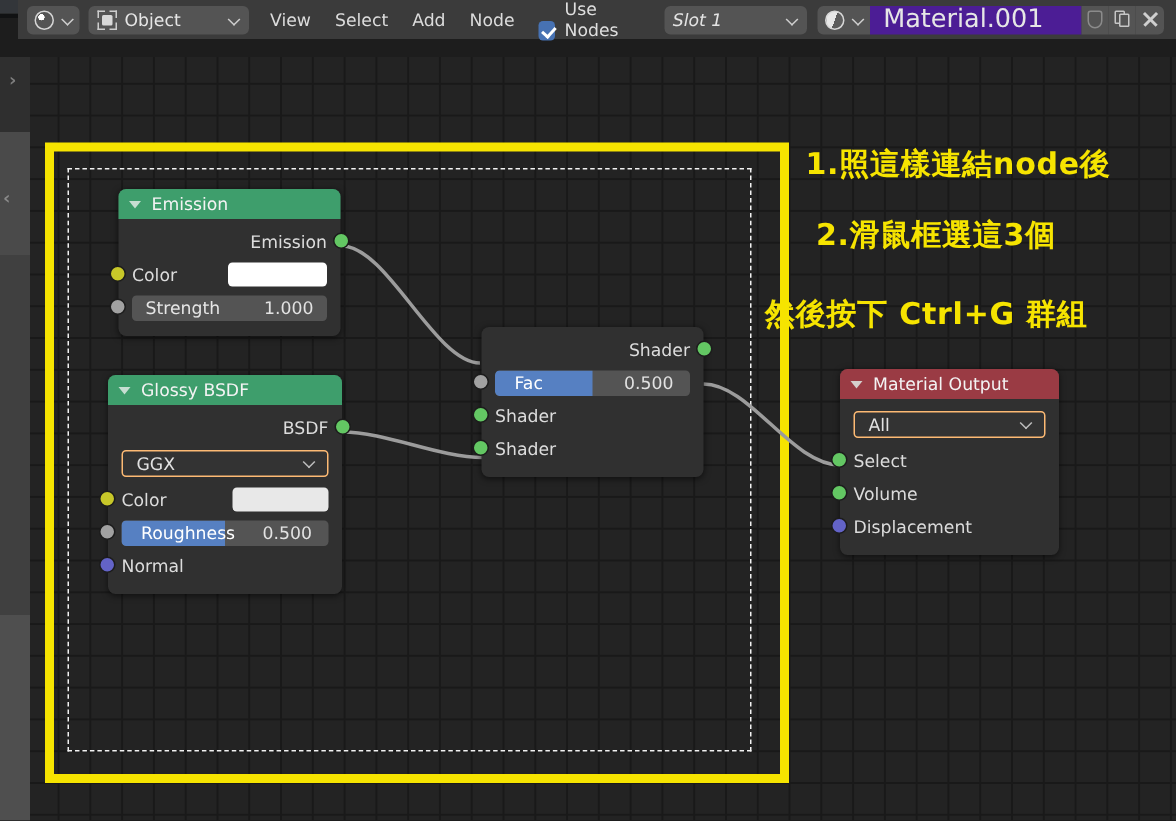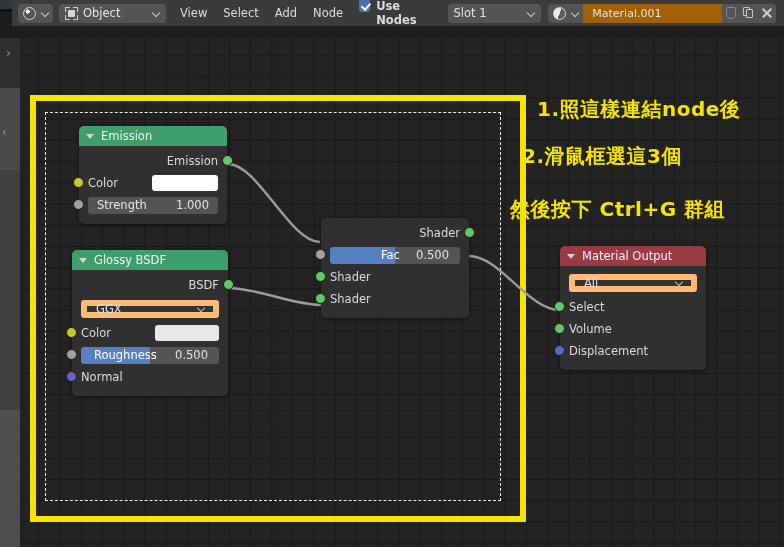--- a/index.html
+++ b/index.html
@@ -94,56 +94,55 @@
   .icon-objmode .c1 { position:absolute; left:0; top:0; width:4px; height:4px; border-left:1.5px solid #cdcdcd; border-top:1.5px solid #cdcdcd;}
   .icon-objmode .c2 { position:absolute; right:0; top:0; width:4px; height:4px; border-right:1.5px solid #cdcdcd; border-top:1.5px solid #cdcdcd;}
   .icon-objmode .c3 { position:absolute; left:0; bottom:0; width:4px; height:4px; border-left:1.5px solid #cdcdcd; border-bottom:1.5px solid #cdcdcd;}
   .icon-objmode .c4 { position:absolute; right:0; bottom:0; width:4px; height:4px; border-right:1.5px solid #cdcdcd; border-bottom:1.5px solid #cdcdcd;}
 
   .menu-item {
     color: #dcdcdc; font-size: 11.5px;
     padding: 3px 8px; border-radius: 3px; cursor: default;
   }
   .checkbox-wrap {
-    display: flex; align-items: flex-start; margin-left: 8px; margin-right: 10px;
+    display: flex; align-items: flex-end; margin-left: 8px; margin-right: 10px;
     cursor: default;
-    font-weight: bold;
   }
   .checkbox {
     width: 13px; height: 13px; border-radius: 3px;
     background: #4772b3; position: relative; margin-right: 6px;
   }
   .checkbox::after {
     content: ""; position: absolute; left: 4px; top: 1.5px;
     width: 3.5px; height: 7px;
     border-right: 2px solid #fff; border-bottom: 2px solid #fff;
     transform: rotate(42deg);
   }
   .checkbox-label { color: #dedede; font-size: 11.5px; }
 
   .slot-select {
     background: #545454; border-radius: 4px; height: 19px;
     display: flex; align-items: center; justify-content: space-between;
     width: 96px; padding: 0 5px; color: #e4e4e4; font-size: 11.5px;
-    margin-left: 4px; cursor: default;
+    margin-left: 4px; cursor: default; font-style: italic;
   }
   .mat-browse {
     display: flex; align-items: center; background: #545454;
     height: 19px; border-radius: 4px 0 0 4px; padding: 0 3px 0 5px;
     margin-left: 7px; cursor: default;
   }
   .icon-matball {
     width: 13px; height: 13px; border-radius: 50%;
     background: conic-gradient(from 200deg, #e8e8e8 0 50%, #5d5d5d 50% 100%);
     border: 1.3px solid #d8d8d8; box-sizing: border-box;
   }
   .mat-name-field {
-    background: #a16207; height: 19px; width: 150px;
+    background: #4c1d95; height: 19px; width: 150px;
     display: flex; align-items: center; padding-left: 9px;
-    color: #e6e6e6; font-size: 11px; cursor: text;
+    color: #e6e6e6; font-size: 17px; cursor: text;
   }
   .hdr-icon-btn {
     width: 21px; height: 19px; background: #545454;
     display: flex; align-items: center; justify-content: center;
     cursor: default;
   }
   .hdr-icon-btn.last { border-radius: 0 4px 4px 0; }
   .icon-shield {
     width: 10px; height: 12px;
     border: 1.4px solid #8b8b8b;
@@ -292,21 +291,21 @@
   .prop-field.slider .pf-name {
     position: relative; z-index: 2; padding-left: 13px; color: #ffffff;
   }
   .prop-field.slider .pf-val {
     position: relative; z-index: 2; padding-right: 11px;
   }
   .dropdown {
     height: 18px; border-radius: 3px; background: #333333;
     display: flex; align-items: center; justify-content: space-between;
     color: #e2e2e2; font-size: 11.5px; padding: 0 7px 0 9px; box-sizing: border-box;
-    border: 6px solid #fdba74;
+    border: 1px solid #fdba74;
   }
   .dd-chev {
     width: 8px; height: 8px; position: relative;
   }
   .dd-chev::after {
     content:""; position:absolute; left:0; top:0;
     width:5px; height:5px;
     border-right:1.4px solid #bdbdbd; border-bottom:1.4px solid #bdbdbd;
     transform: rotate(45deg);
   }
@@ -316,21 +315,21 @@
 
   
   .annot {
     position: absolute; z-index: 20;
     color: #f6e400; font-size: 20px; font-weight: bold;
     letter-spacing: .5px;
     font-family: "DejaVu Sans", "Liberation Sans", sans-serif;
     white-space: nowrap;
   }
   .annot.l1 { left: 537px; top: 58px; }
-  .annot.l2 { left: 522px; top: 105px; }
+  .annot.l2 { left: 544px; top: 105px; }
   .annot.l3 { left: 510px; top: 158px; }
 </style>
 </head>
 <body>
 
 <div id="app">
 
   <div class="viewport-strip">
     <div class="dark-left"></div>
     <div class="edge l"></div>
@@ -464,21 +463,21 @@
     </div>
 
     <div class="node" style="left:321px; top:180px; width:148px;">
       <div class="node-body">
         <div class="row out">
           <span class="socket shader-s" style="right:-6px; top:5px;"></span>
           <span class="lbl">Shader</span>
         </div>
         <div class="row">
           <span class="socket value-s" style="left:-6px; top:5px;"></span>
-          <span class="prop-field slider" style="width:100%;padding-left:38px;">
+          <span class="prop-field slider" style="width:100%;">
             <span class="fill" style="width:50%;"></span>
             <span class="pf-name">Fac</span>
             <span class="pf-val">0.500</span>
           </span>
         </div>
         <div class="row">
           <span class="socket shader-s" style="left:-6px; top:5px;"></span>
           <span class="lbl">Shader</span>
         </div>
         <div class="row">

